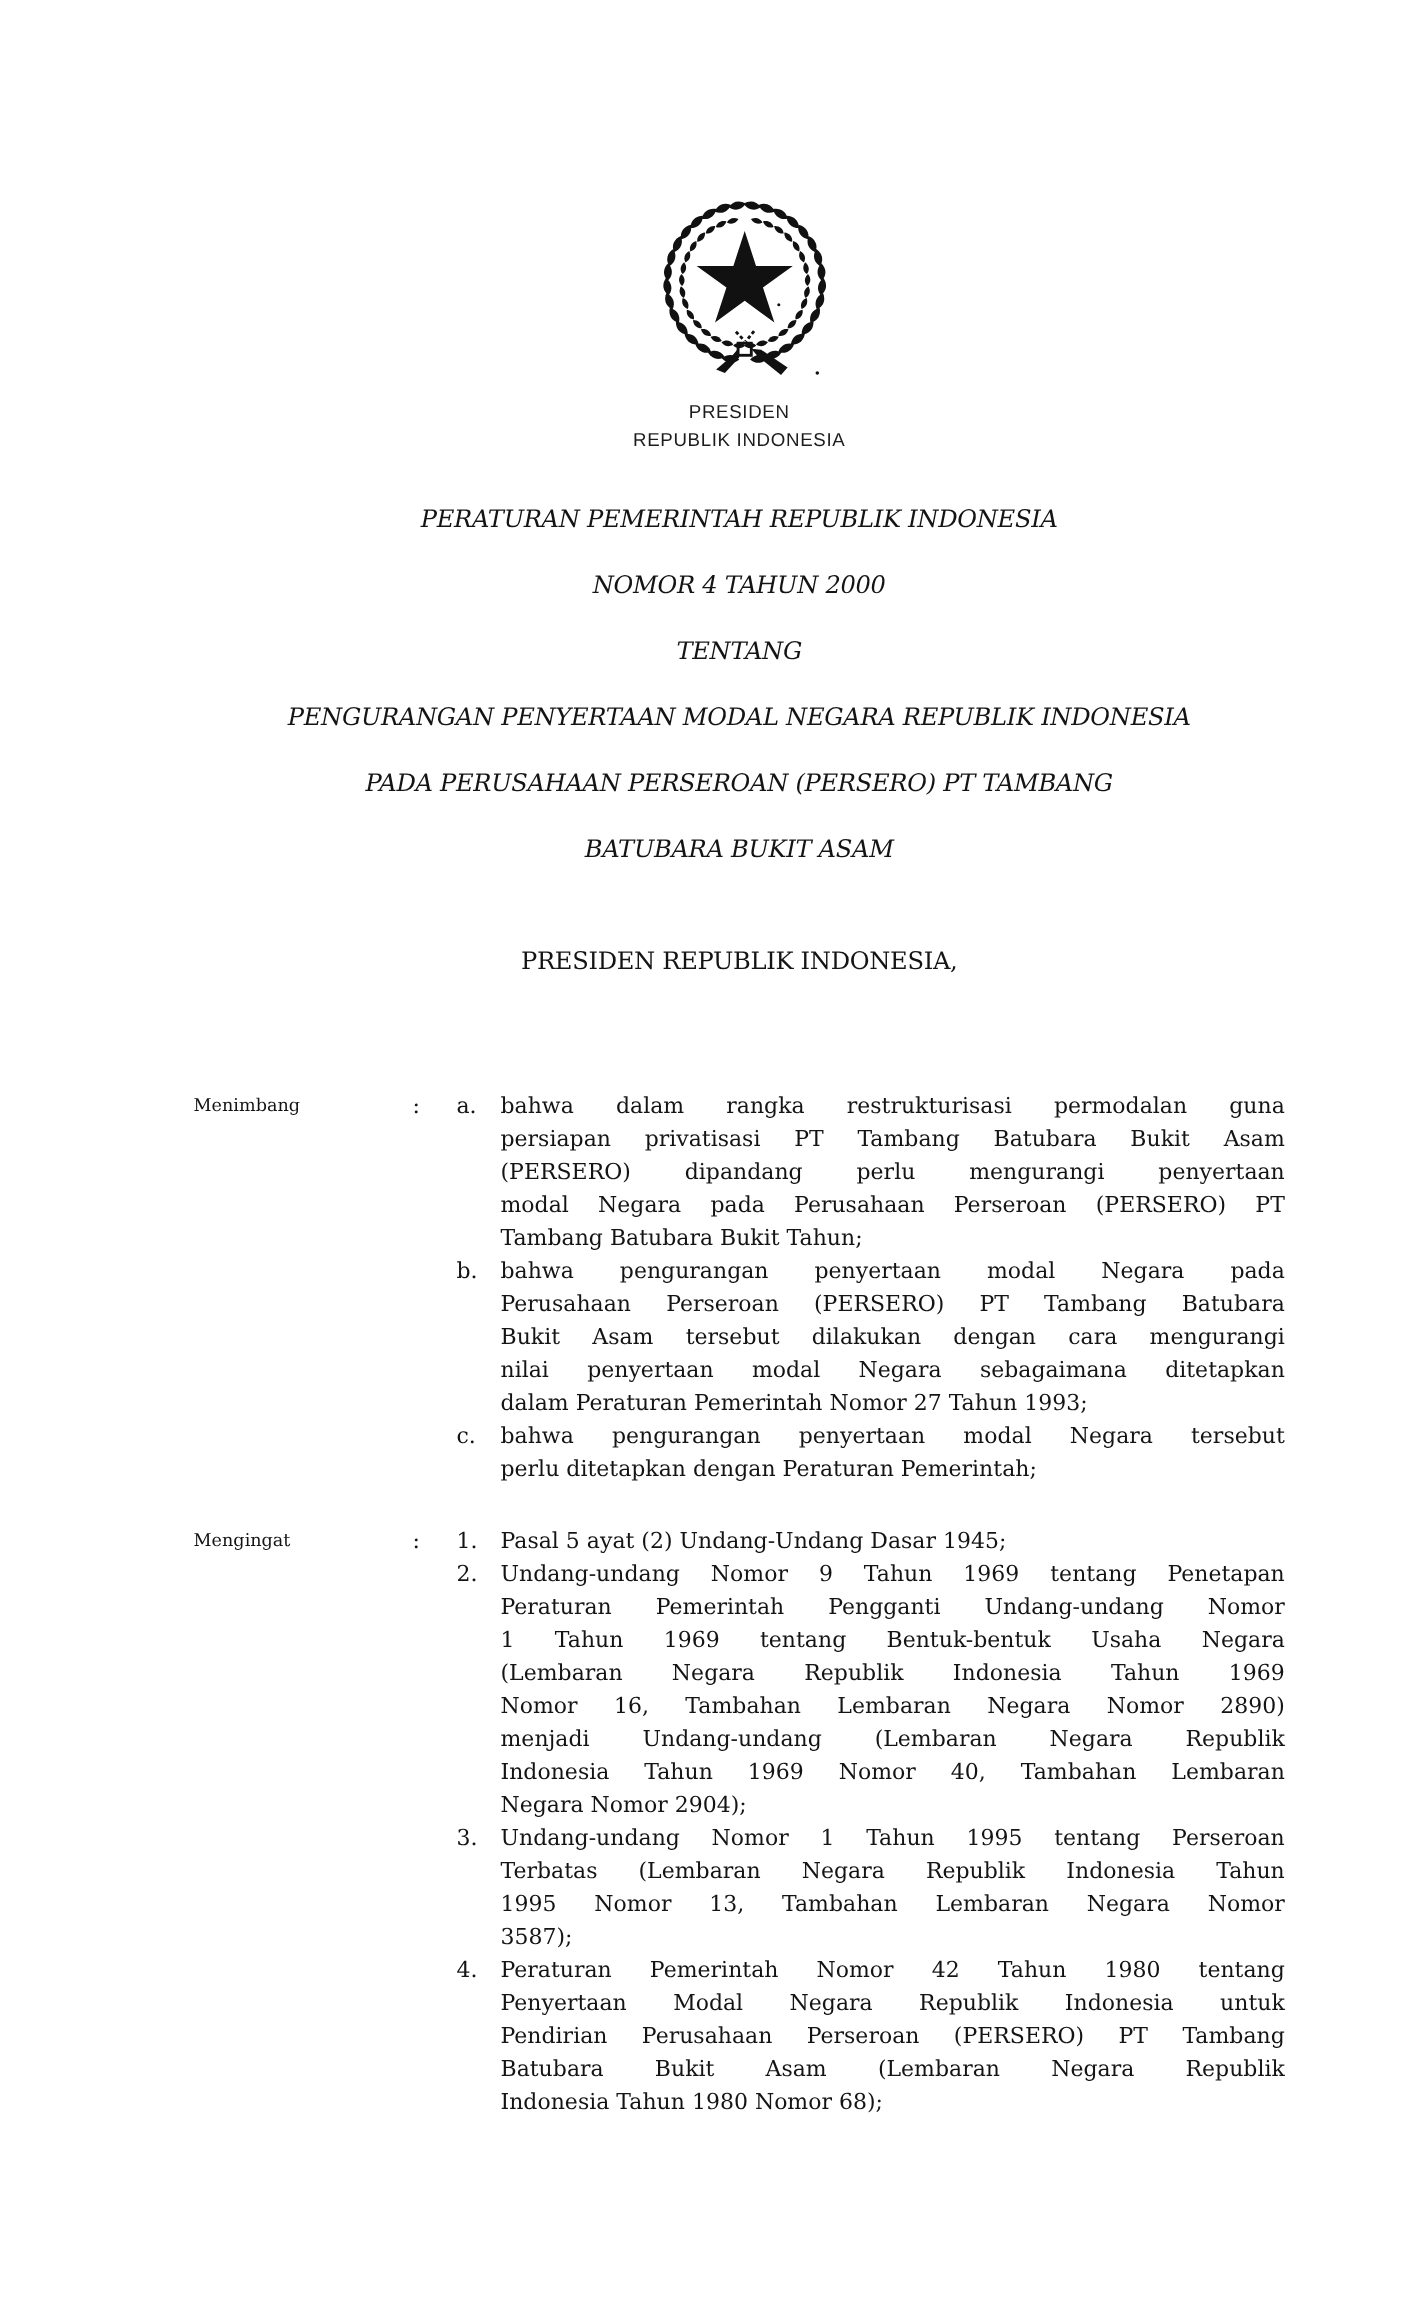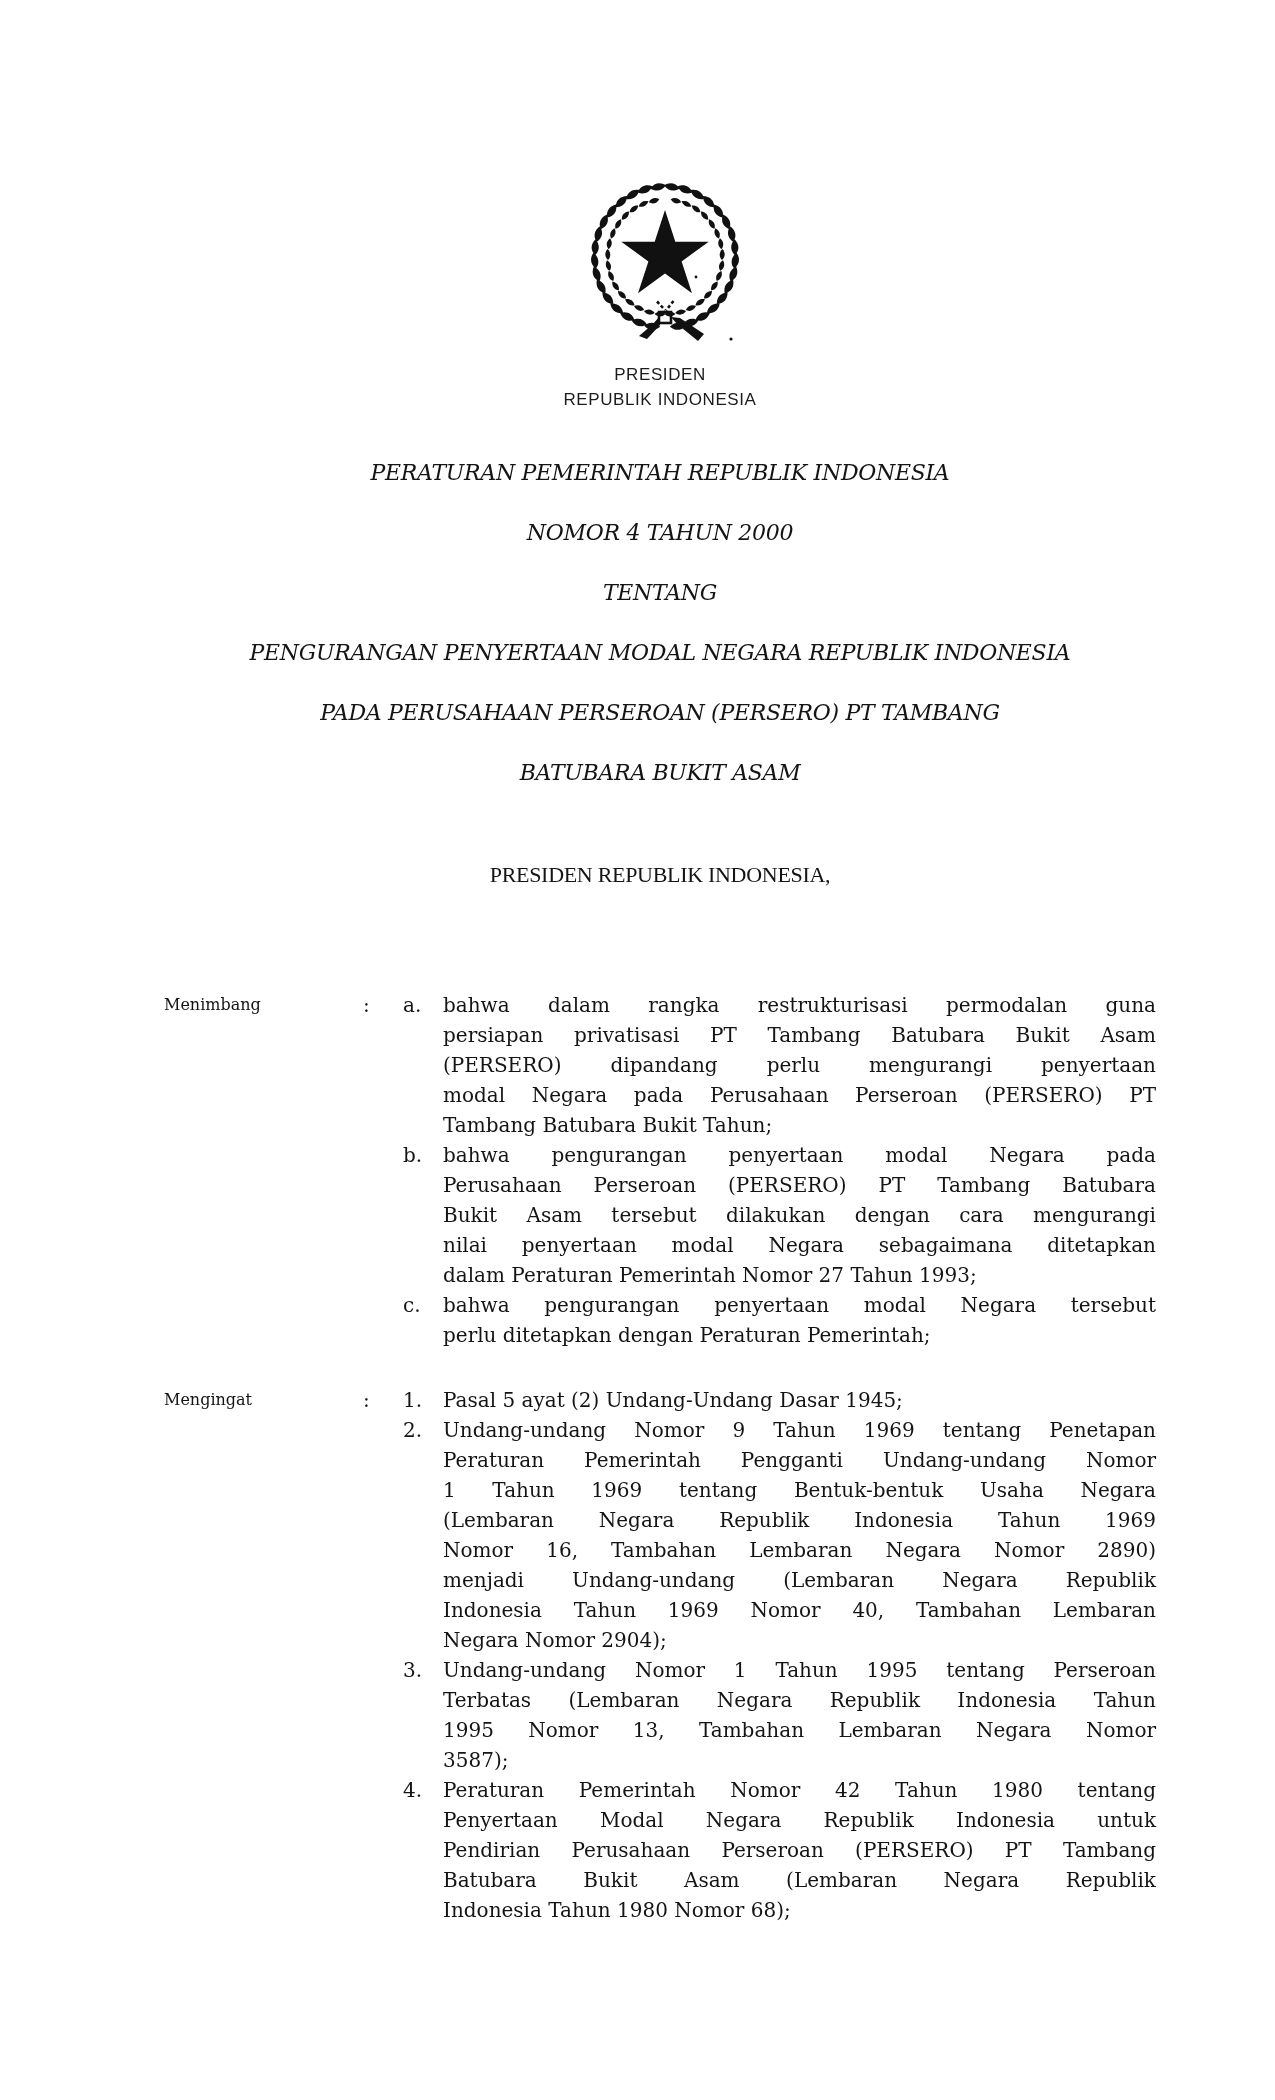--- a/index.html
+++ b/index.html
@@ -7,21 +7,21 @@
     position: relative;
     width: 1275px;
     height: 2100px;
     background: #ffffff;
     color: #141414;
     font-family: "DejaVu Serif", "Liberation Serif", serif;
     overflow: hidden;
   }
   .content {
     position: absolute;
-    left: 164px;
+    left: 176px;
     top: 0;
     width: 992px;
   }
 
   
   .emblem-wrap {
     margin: 178px auto 0 auto;
     width: 170px;
     height: 176px;
     margin-left: 416px; 
@@ -46,21 +46,20 @@
     margin-bottom: 30px;
     letter-spacing: -0.3px;
     white-space: nowrap;
   }
   .preamble-heading {
     margin-top: 72px;
     text-align: center;
     font-size: 22px;
     line-height: 30px;
     letter-spacing: -0.3px;
-    font-family: Liberation Serif, serif;
   }
 
   
   .sections { margin-top: 100px; }
   .section { display: flex; align-items: flex-start; }
   .section + .section { margin-top: 35px; }
   .sec-label {
     width: 185px;
     font-size: 16px;
     line-height: 30px;

